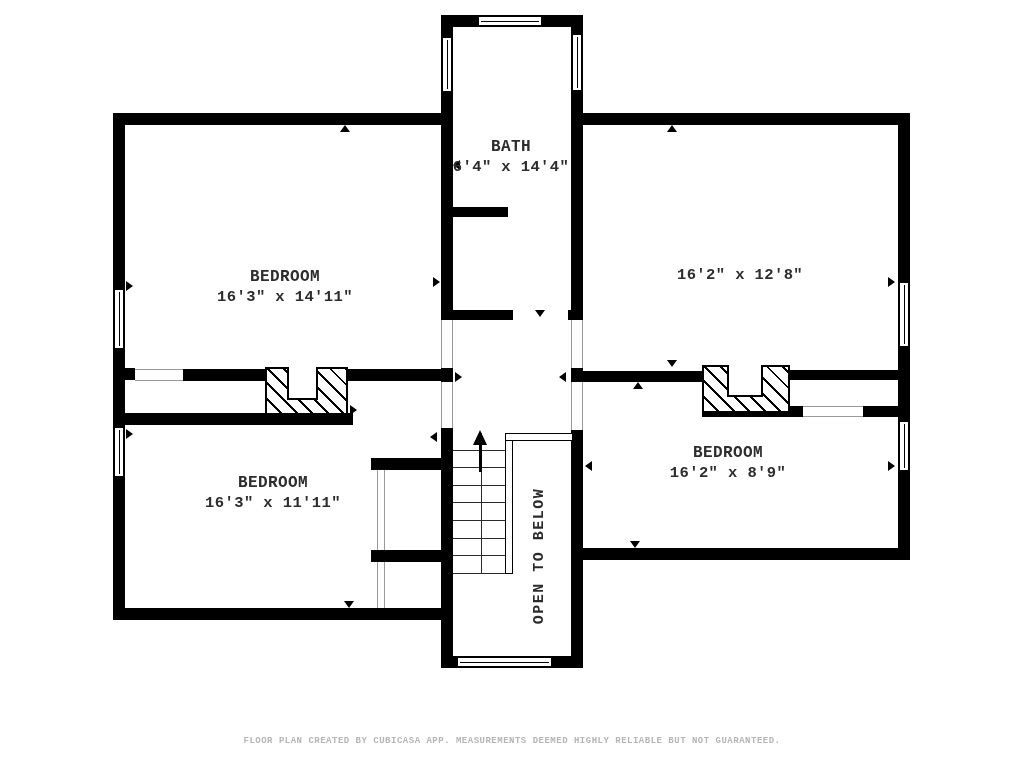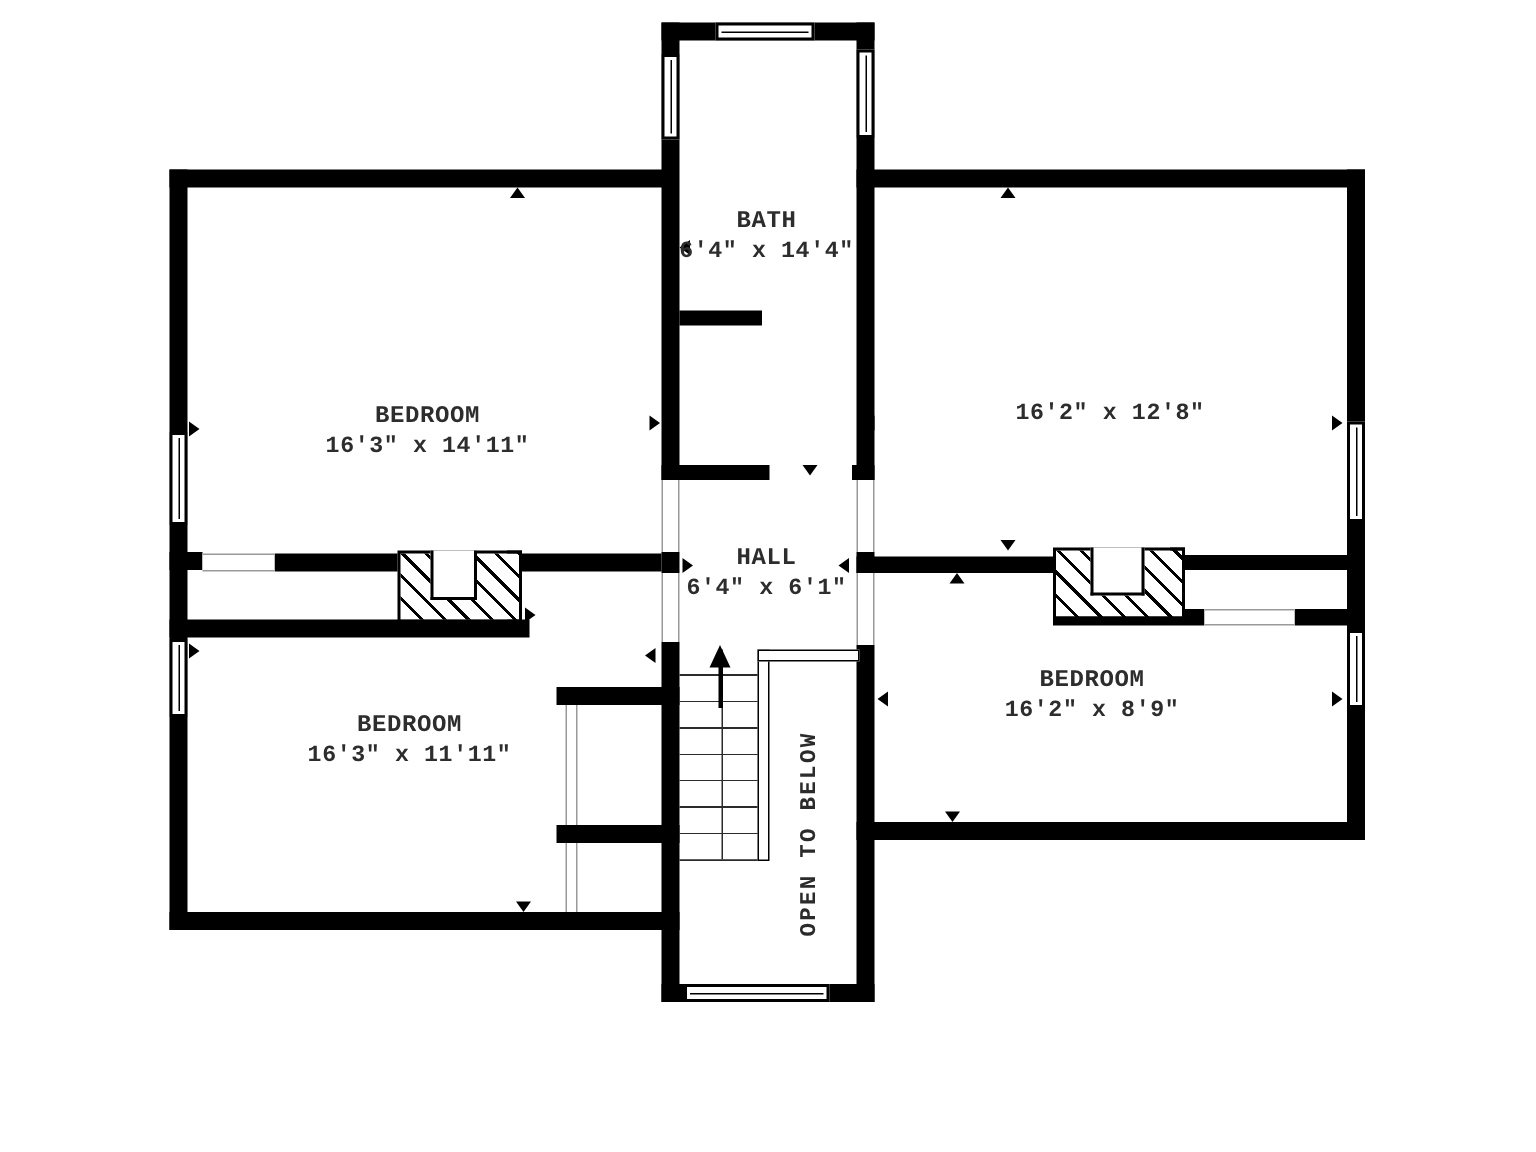--- a/index.html
+++ b/index.html
@@ -134,27 +134,24 @@
     <span class="nm">BATH</span>
     <span class="dm">6'4" x 14'4"</span>
   </div>
   <div class="label" style="left:135px;top:267px">
     <span class="nm">BEDROOM</span>
     <span class="dm">16'3" x 14'11"</span>
   </div>
   <div class="label" style="left:590px;top:265px">
     <span class="dm">16'2" x 12'8"</span>
   </div>
-  <div class="label" style="left:361px;top:362px">
-    <span class="nm">HALL</span>
-    <span class="dm">6'4" x 6'1"</span>
-  </div>
   <div class="label" style="left:123px;top:473px">
     <span class="nm">BEDROOM</span>
     <span class="dm">16'3" x 11'11"</span>
   </div>
   <div class="label" style="left:578px;top:443px">
     <span class="nm">BEDROOM</span>
     <span class="dm">16'2" x 8'9"</span>
   </div>
   <div class="otb">OPEN TO BELOW</div>
 
+  <div class="footer">FLOOR PLAN CREATED BY CUBICASA APP. MEASUREMENTS DEEMED HIGHLY RELIABLE BUT NOT GUARANTEED.</div>
 </div>
 
 </body></html>

